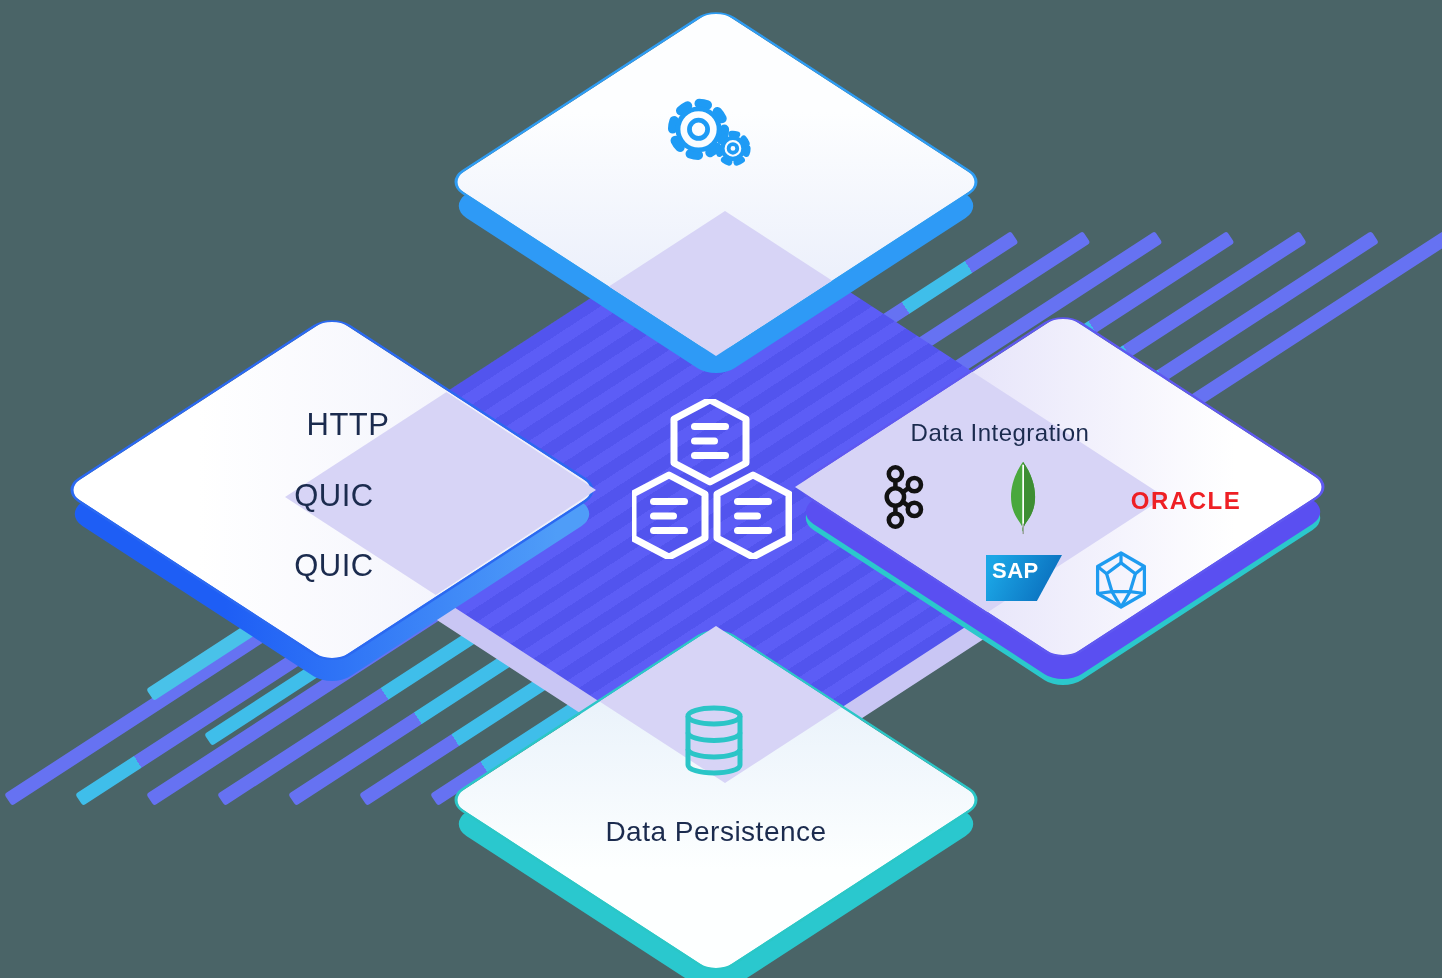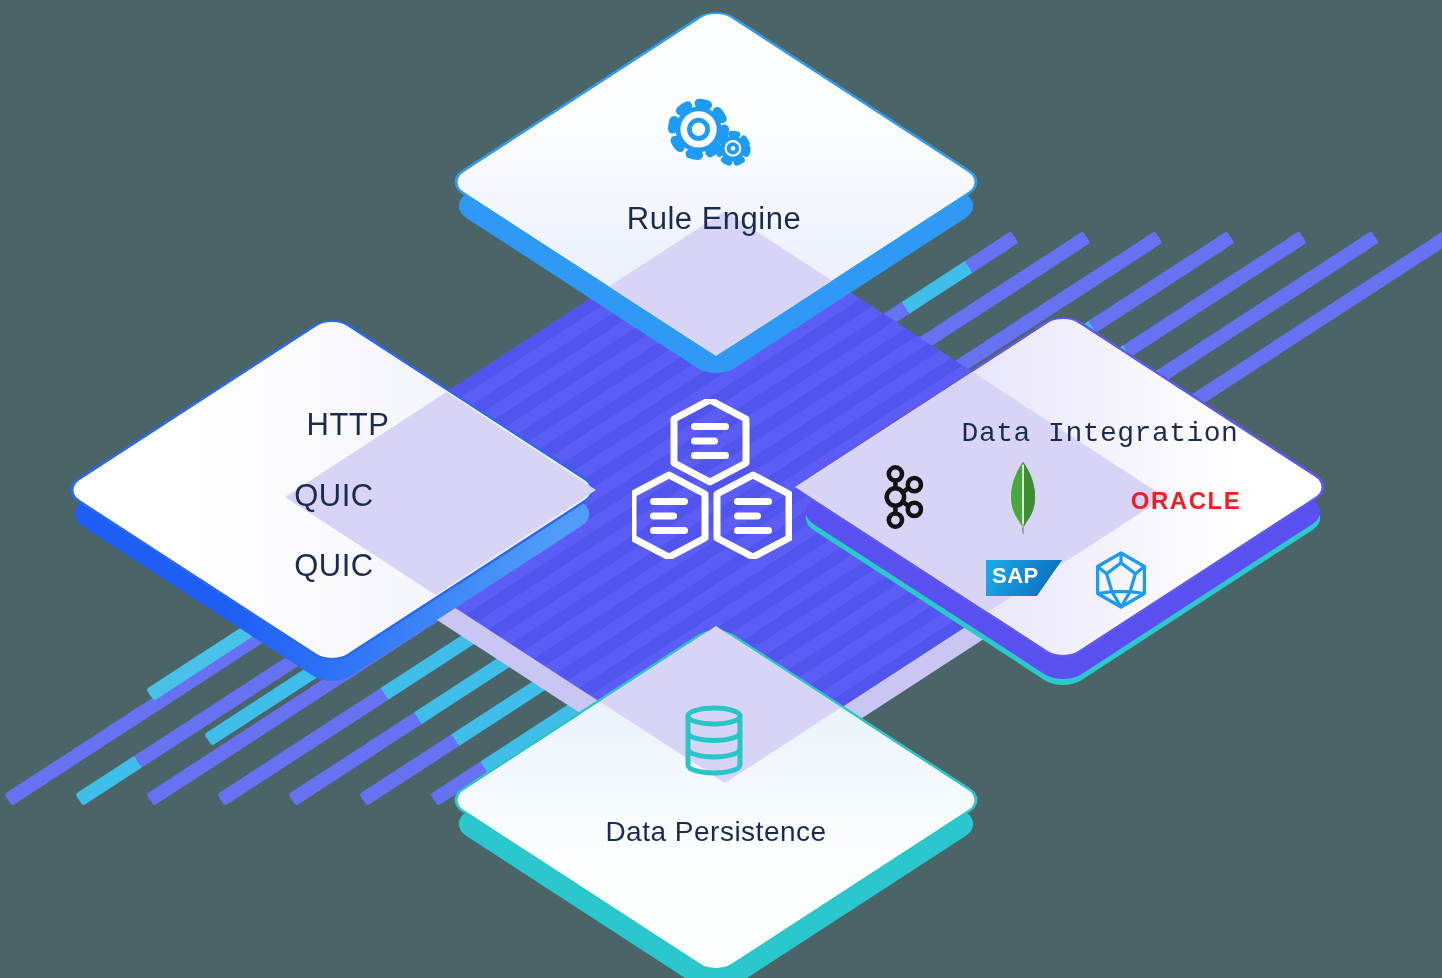--- a/index.html
+++ b/index.html
@@ -38,21 +38,21 @@
   .clip-left{clip-path:polygon(332px 317px,596px 490px,332px 663px,68px 490px);}
   .clip-right{clip-path:polygon(1063px 313px,1331px 487px,1063px 661px,795px 487px);}
   .clip-bottom{clip-path:polygon(716px 626px,984px 800px,716px 974px,448px 800px);}
 
   
   .lbl{position:absolute;transform:translate(-50%,-50%);color:#1B2B4E;font-size:31px;
        letter-spacing:0.5px;white-space:nowrap;}
   .icon{position:absolute;transform:translate(-50%,-50%);}
   .oracle{position:absolute;transform:translate(-50%,-50%);color:#EE1F24;font-weight:800;
           font-size:24px;letter-spacing:1.5px;white-space:nowrap;}
-  .sap{position:absolute;transform:translate(-50%,-50%);width:76px;height:36px;
+  .sap{position:absolute;transform:translate(-50%,-50%);width:76px;height:46px;
        clip-path:polygon(0 0,100% 0,67% 100%,0 100%);
        background:linear-gradient(115deg,#1BA6E6 10%,#0A6DBC 90%);
        color:#FFFFFF;font-weight:700;font-size:22px;line-height:31px;padding-left:6px;
        box-sizing:border-box;letter-spacing:0.5px;}
 </style>
 </head>
 <body>
 
 <div class="canvas">
 
@@ -108,27 +108,26 @@
   <svg class="icon" style="left:710px;top:136px;" width="96" height="86" viewBox="0 0 100 90">
     <g stroke="#1E9BF5" fill="none">
       <circle cx="38" cy="38" r="27" stroke-width="10" stroke-dasharray="8.5 12.7" stroke-linecap="round"></circle>
       <circle cx="38" cy="38" r="21.5" stroke-width="5"></circle>
       <circle cx="38" cy="38" r="9.5" stroke-width="5"></circle>
       <circle cx="74" cy="58" r="15" stroke-width="7" stroke-dasharray="5.5 8.3" stroke-linecap="round"></circle>
       <circle cx="74" cy="58" r="11" stroke-width="4.5"></circle>
       <circle cx="74" cy="58" r="4.5" stroke-width="4"></circle>
     </g>
   </svg>
-  <div class="lbl" style="left:714px;top:219px;">Rule Engine</div>
 
   <div class="lbl" style="left:334px;top:425px;margin-left:14px;">HTTP</div>
   <div class="lbl" style="left:334px;top:496px;">QUIC</div>
   <div class="lbl" style="left:334px;top:566px;">QUIC</div>
 
-  <div class="lbl" style="left:1100px;top:433px;font-size:28px;font-family:Liberation Mono, monospace;">Data Integration</div>
+  <div class="lbl" style="left:1000px;top:433px;font-size:24px;">Data Integration</div>
 
   <svg class="icon" style="left:902px;top:497px;" width="50" height="66" viewBox="0 0 60 80">
     <g stroke="#121212" fill="none" stroke-width="5.5">
       <circle cx="22" cy="12" r="8"></circle>
         <circle cx="22" cy="40" r="10.5"></circle>
         <circle cx="22" cy="68" r="8"></circle>
       <circle cx="45" cy="25" r="8"></circle>
         <circle cx="45" cy="55" r="8"></circle>
       <line x1="22" y1="20" x2="22" y2="30"></line>
         <line x1="22" y1="50" x2="22" y2="60"></line>

